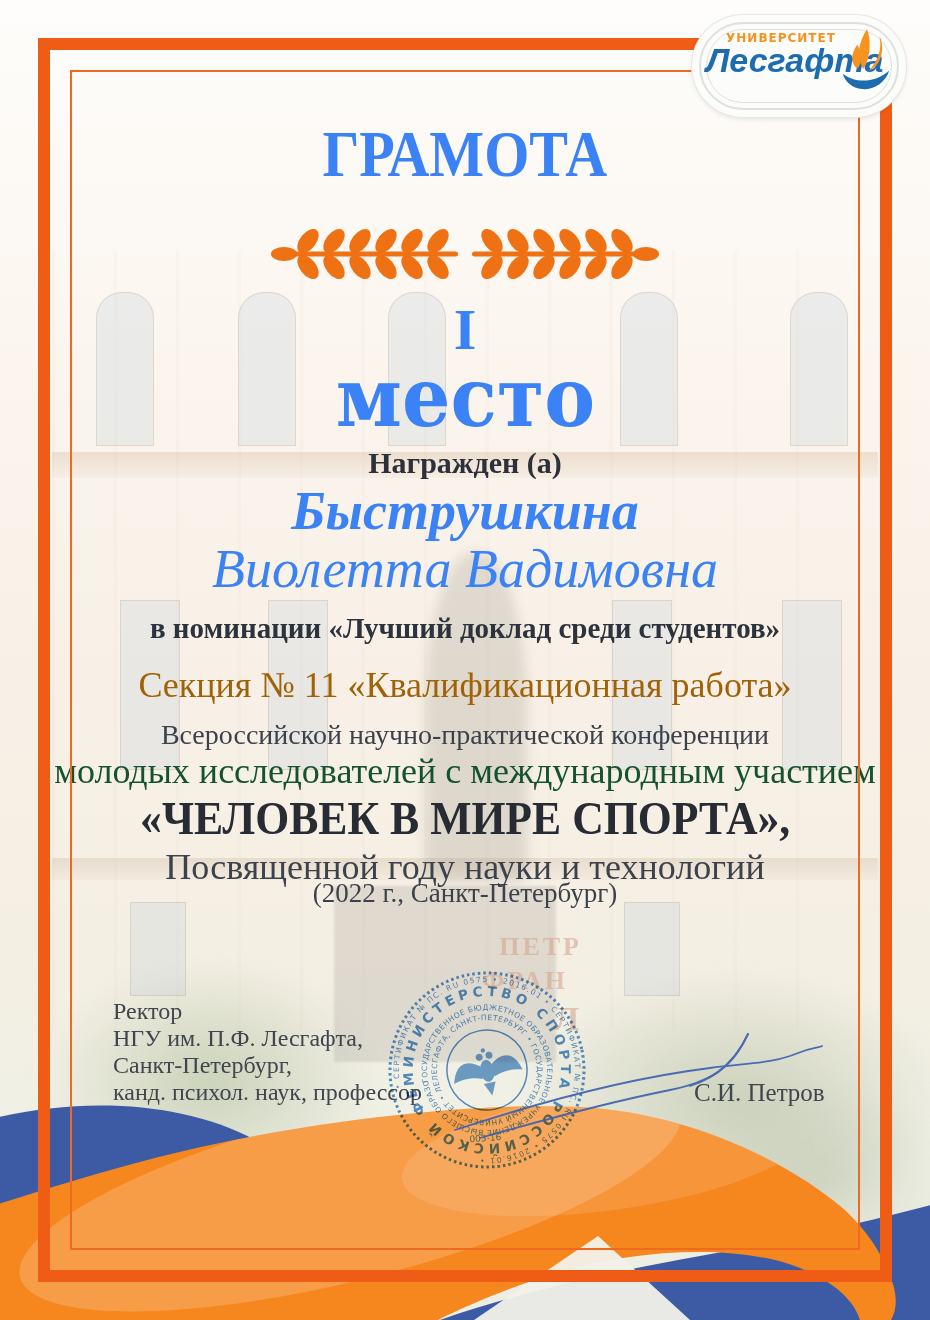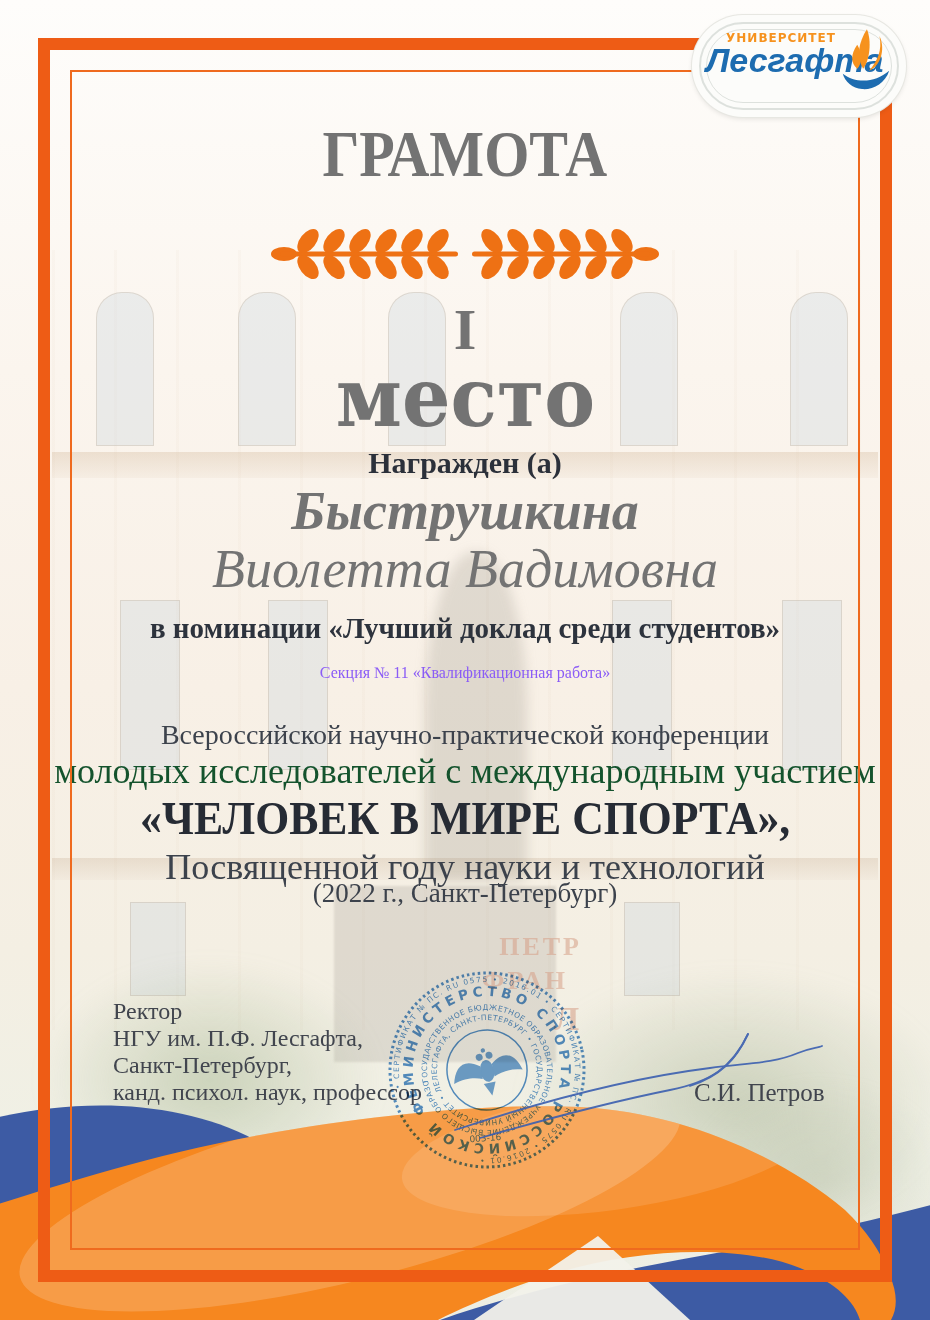--- a/index.html
+++ b/index.html
@@ -46,31 +46,31 @@
   #track2{inset:14px;border-width:1px;border-radius:38px;}
   #logo-top{position:absolute;left:30px;top:16px;width:118px;text-align:center;
      font-family:"DejaVu Sans",sans-serif;font-weight:bold;font-size:12px;
      letter-spacing:1px;color:#f6921e;}
   #logo-name{position:absolute;left:14px;top:26px;width:150px;text-align:center;
      font-family:"Liberation Sans",sans-serif;font-weight:bold;font-style:italic;
      font-size:34px;color:#1d6cb0;}
   #torch{position:absolute;right:12px;top:12px;}
 
   
-  .t{position:absolute;left:0;width:100%;text-align:center;color:#737373;z-index:25;}
+  .t{position:absolute;left:0;width:100%;text-align:center;color:#3b82f6;z-index:25;}
   .sq{display:inline-block;transform:scaleX(.92);transform-origin:50% 50%;}
   #title{top:116px;font-size:66px;font-weight:bold;}
   #laurel{position:absolute;left:270px;top:228px;z-index:25;}
   #numeral{top:296px;font-size:58px;font-weight:bold;}
   #place-word{top:356px;font-family:"DejaVu Serif",serif;font-size:82px;font-weight:bold;line-height:1;}
   #awarded{top:446px;font-size:30px;font-weight:bold;color:#2b303a;}
   #name1{top:482px;font-size:54px;font-weight:bold;font-style:italic;line-height:1.1;}
   #name2{top:540px;font-size:54px;font-weight:normal;font-style:italic;line-height:1.1;}
   #nomination{top:612px;font-size:29px;font-weight:bold;color:#2d333d;}
-  #section{top:664px;font-size:16px;color:#8b5cf6;}
+  #section{top:664px;font-size:36px;color:#a16207;}
   #conf1{top:719px;font-size:28px;color:#3c424c;}
   #conf2{top:750px;font-size:36px;color:#14532d;}
   #conf-title{top:792px;font-size:46px;font-weight:bold;color:#262b34;text-align:center;}
   #dedication{top:846px;font-size:36px;color:#3c424c;}
   #loc-year{top:878px;font-size:27px;color:#3c424c;}
 
   #sig-block{position:absolute;left:113px;top:998px;z-index:25;font-size:24px;
      line-height:27px;color:#41454e;}
   #sig-name{position:absolute;left:694px;top:1079px;z-index:25;font-size:25px;color:#41454e;}
 

